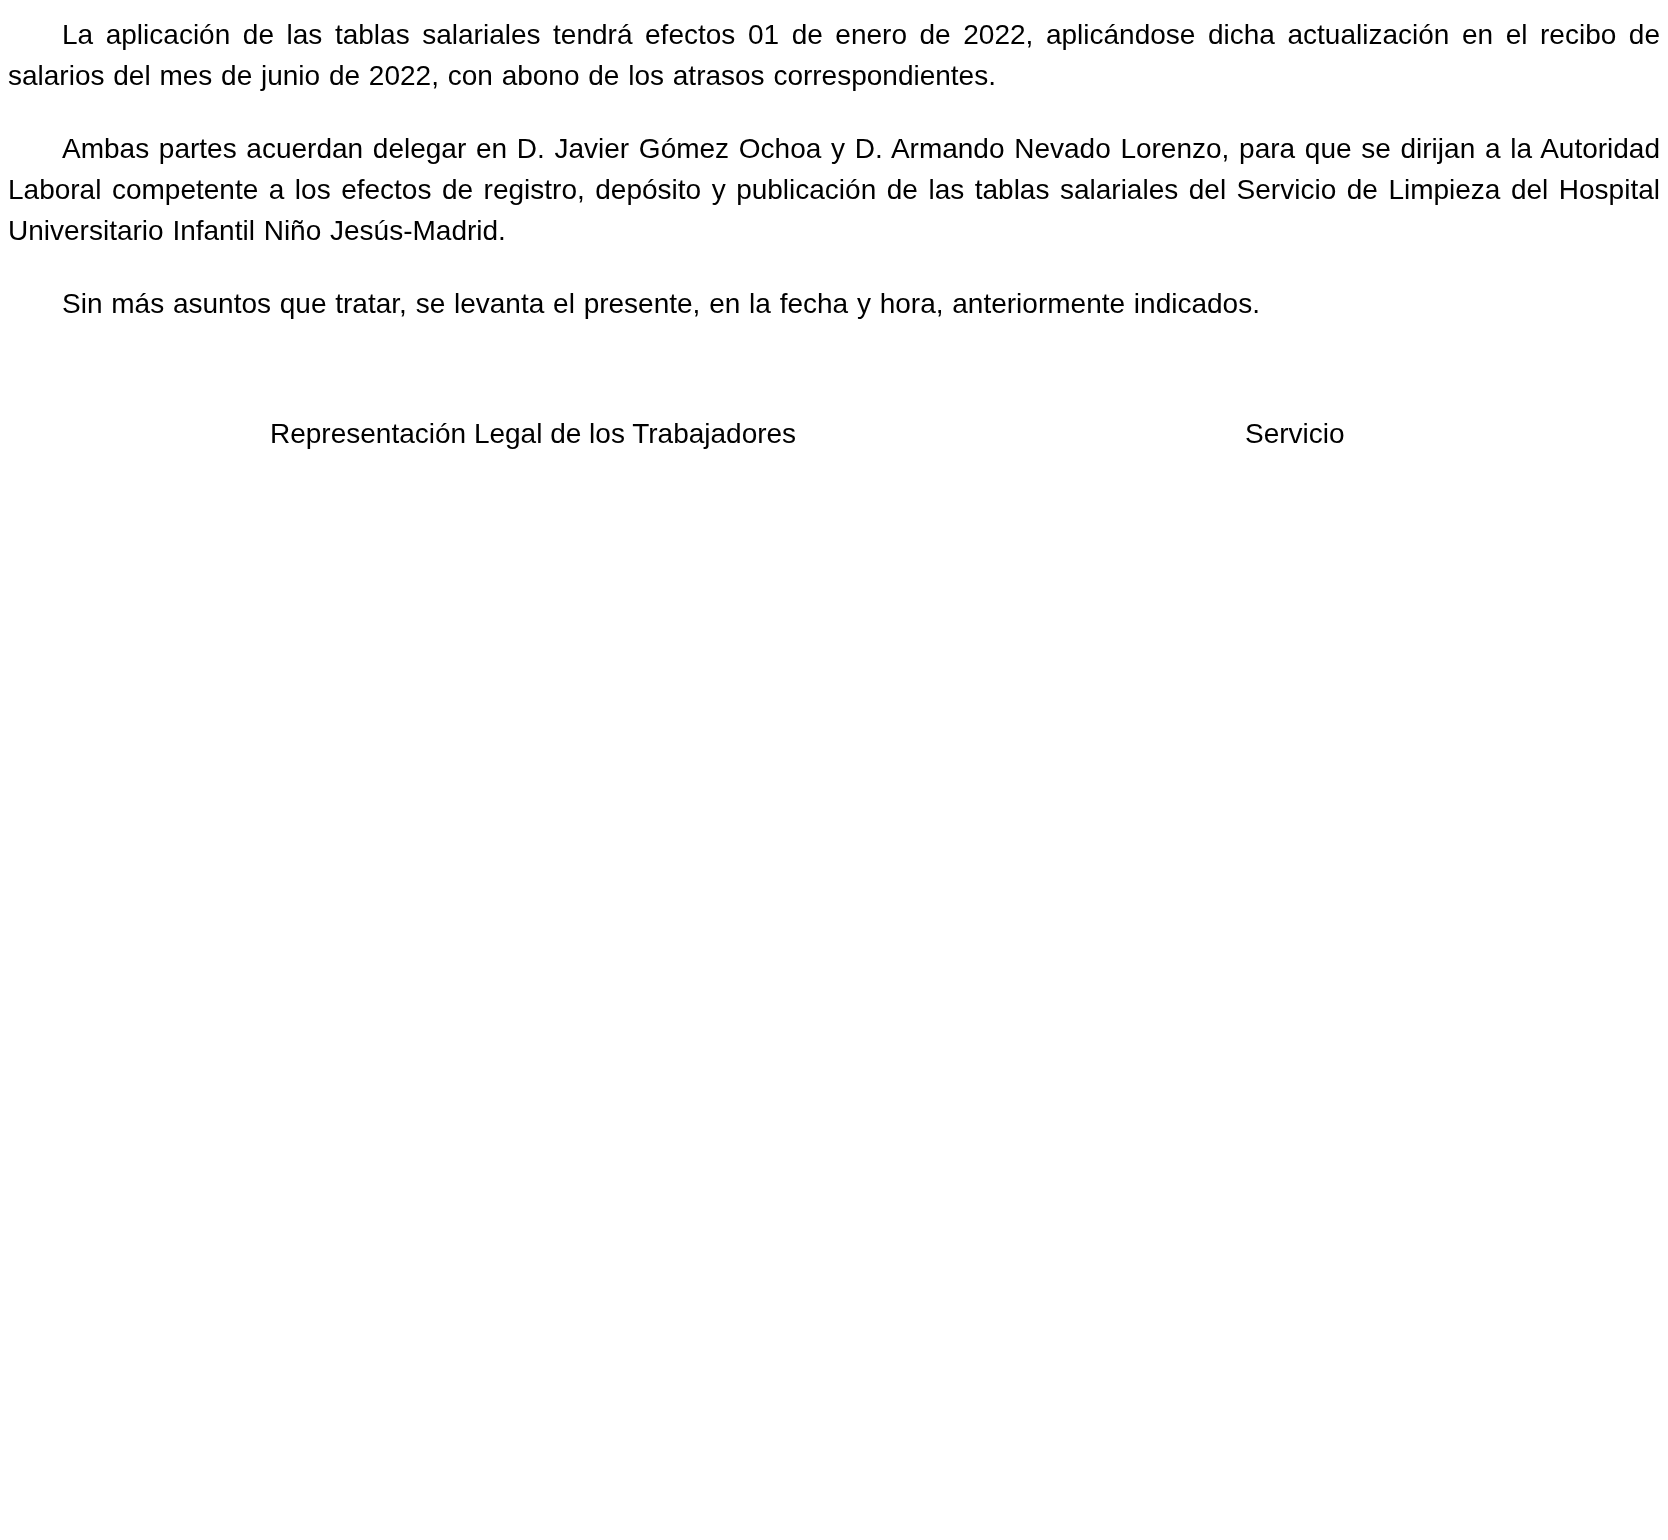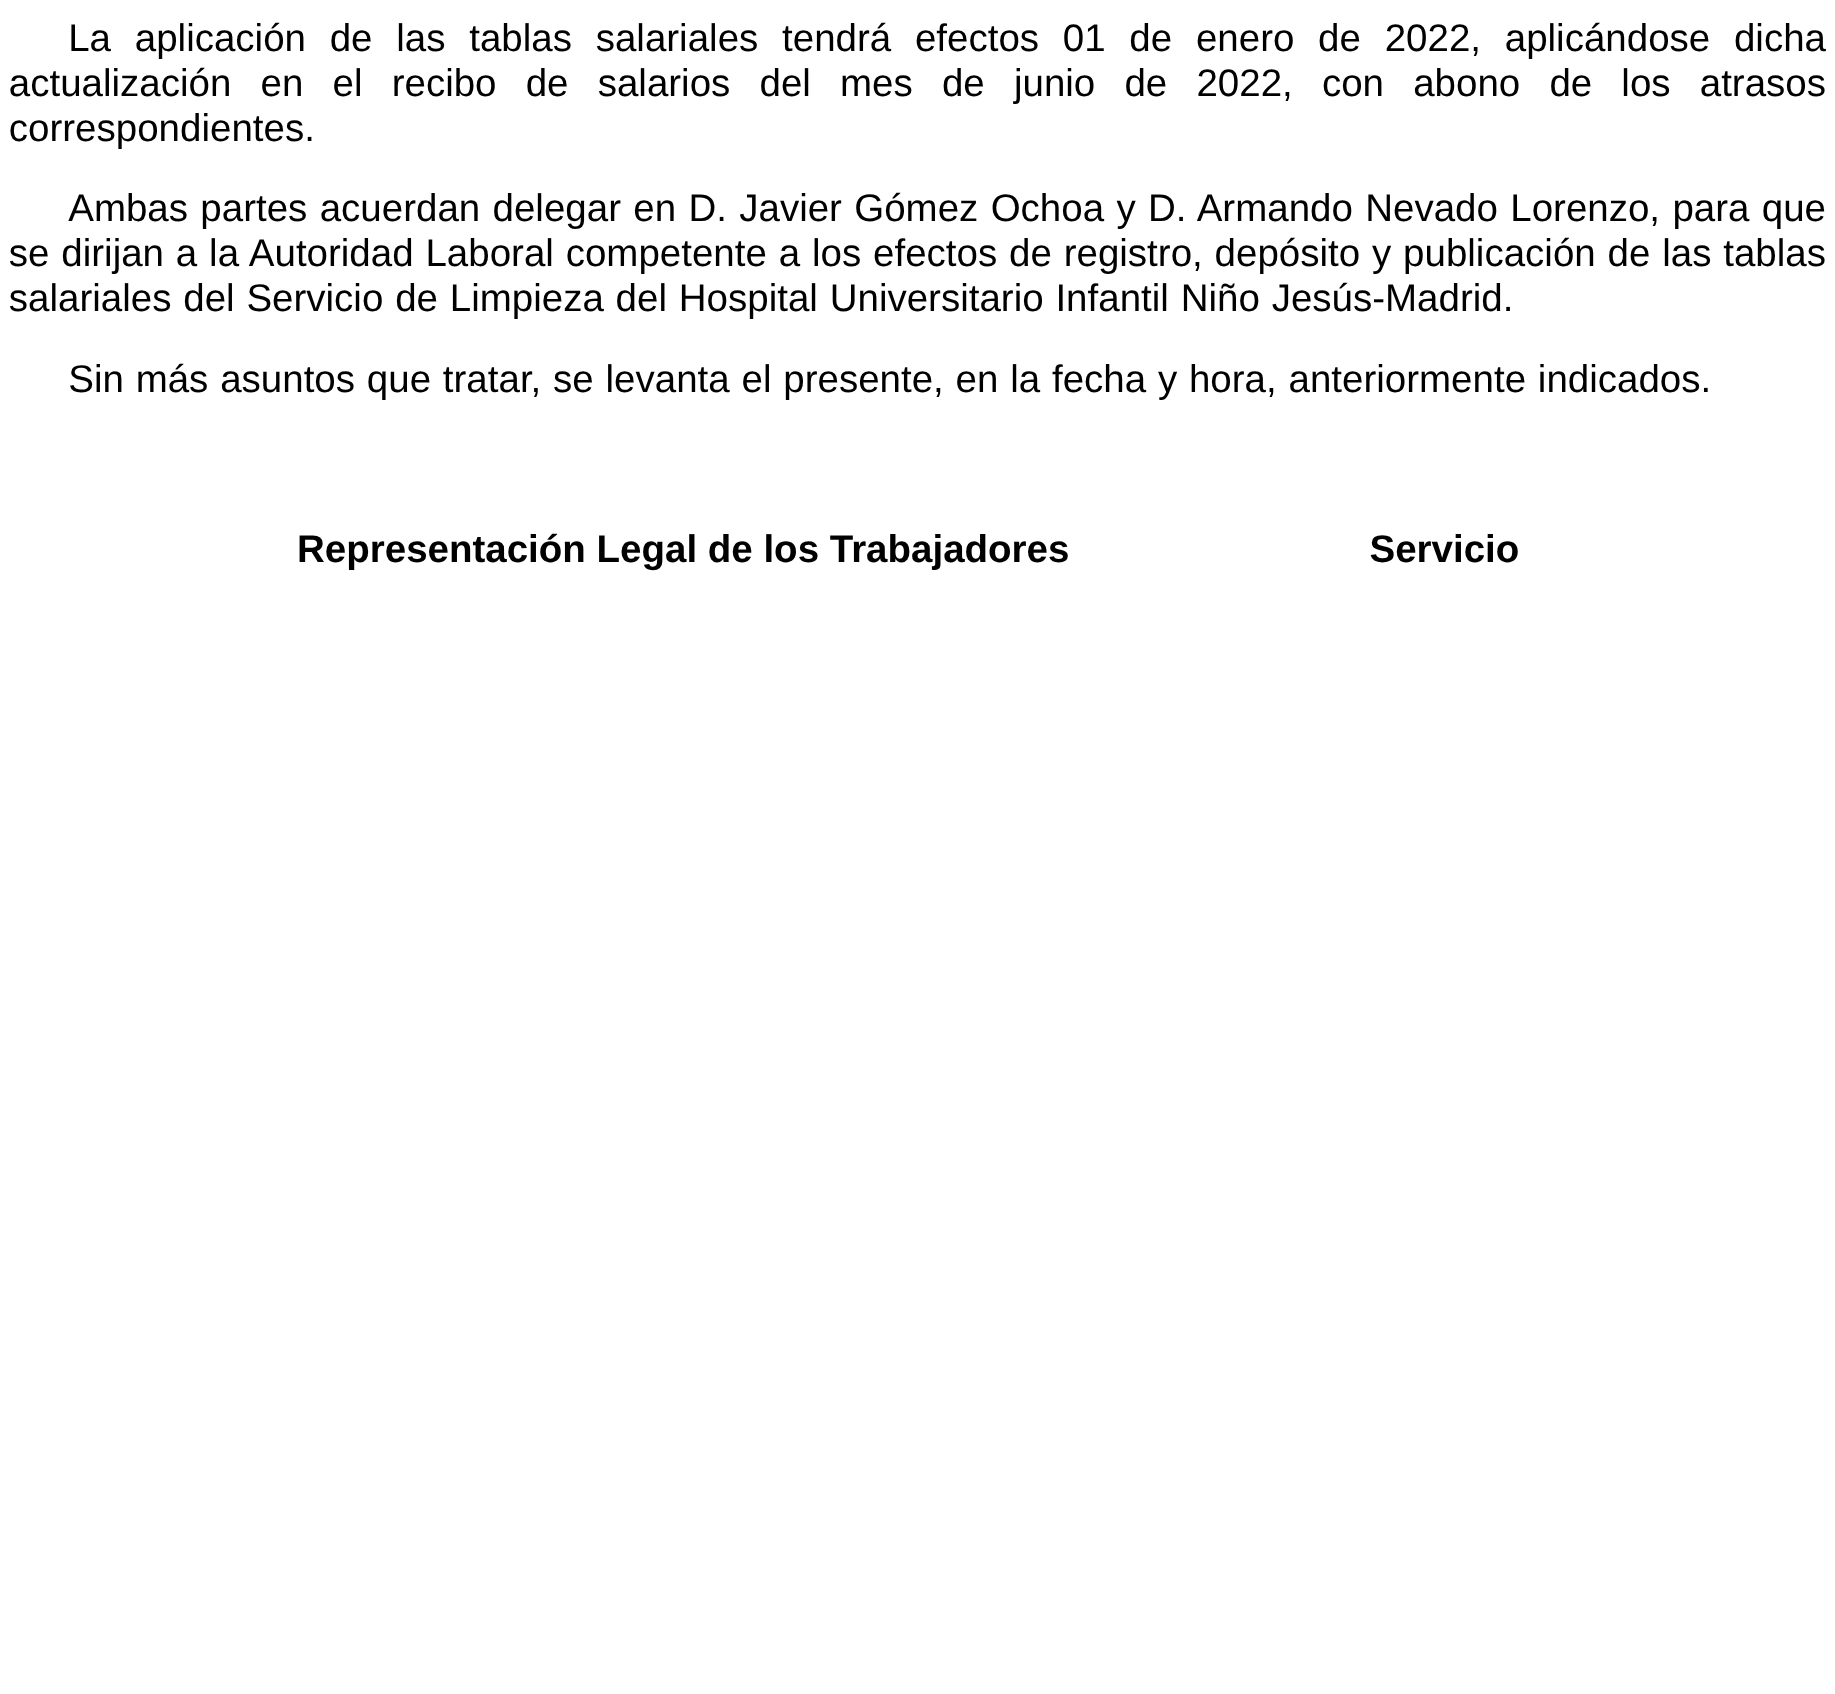--- a/index.html
+++ b/index.html
@@ -8,36 +8,35 @@
     background: #ffffff;
   }
   .page {
     position: relative;
     width: 1668px;
     height: 1540px;
     box-sizing: border-box;
     background: #ffffff;
     color: #000000;
     font-family: "Liberation Sans", sans-serif;
-    font-size: 35px;
+    font-size: 28px;
     line-height: 41px;
     padding: 14px 8px 0 8px;
     overflow: hidden;
   }
   .para {
     margin: 0 0 32px 0;
     text-align: justify;
     text-indent: 54px;
     word-spacing: 1px;
   }
   .signature-row {
     position: relative;
-    margin-top: 114px;
+    margin-top: 89px;
     height: 41px;
-    font-weight: bold;
   }
   .sig-left {
     position: absolute;
     left: 262px;
     top: 0;
     white-space: nowrap;
   }
   .sig-right {
     position: absolute;
     left: 1237px;

